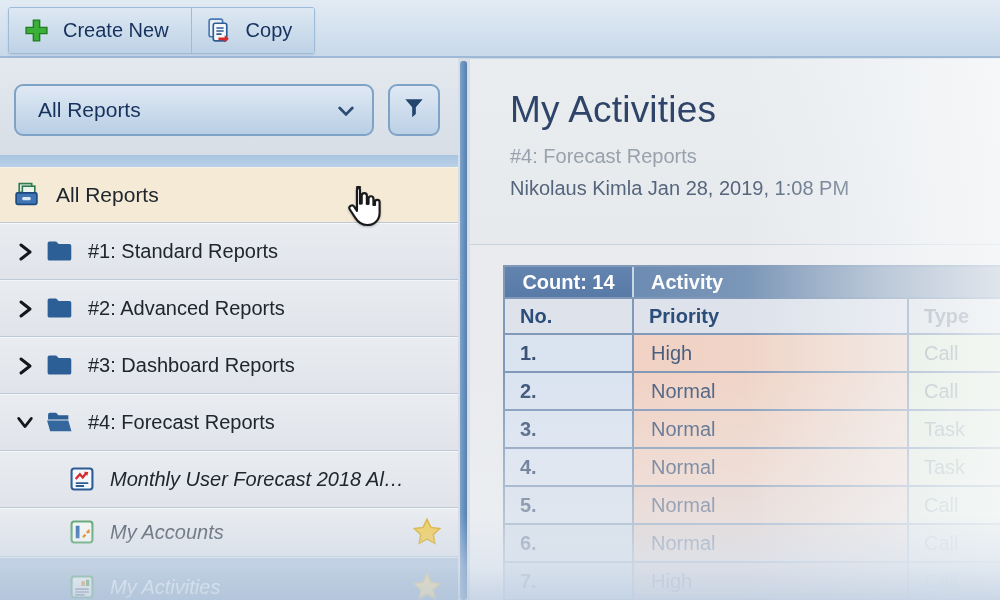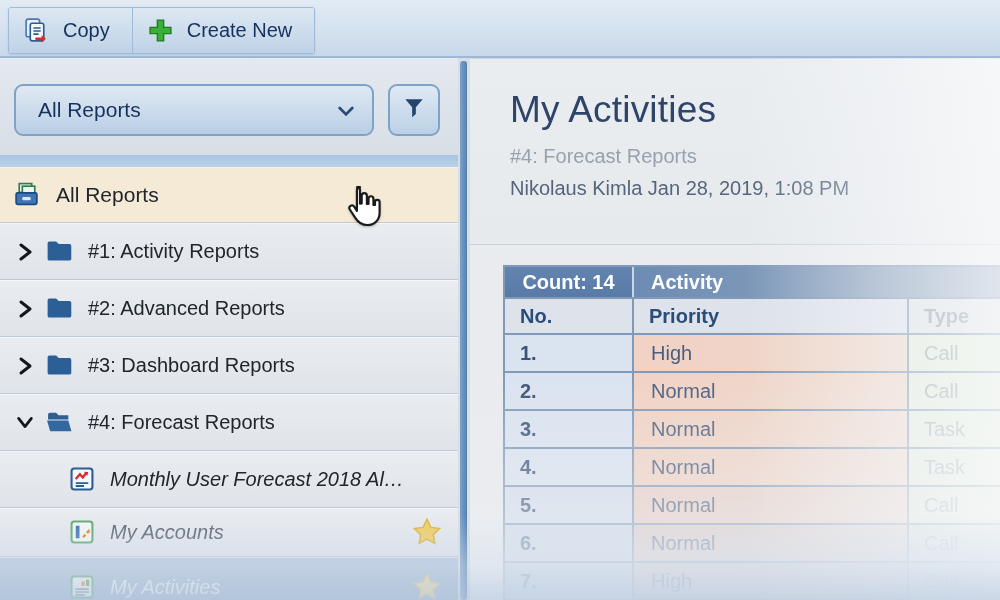--- a/index.html
+++ b/index.html
@@ -109,36 +109,36 @@
 </head>
 <body>
 
 <div class="screen">
 
   <header class="toolbar">
     <div class="btn-group">
       <button class="tb-btn">
         <span class="icon">
           <svg viewBox="0 0 26 26" width="27" height="27">
+              <path d="M10 3 h6 v7 h7 v6 h-7 v7 h-6 v-7 H3 v-6 h7 z" fill="#3bb038" stroke="#1f7e1e" stroke-width="1.4"></path>
+            </svg>
+        </span>
+        <span>Create New</span>
+      </button>
+      <button class="tb-btn">
+        <span class="icon">
+          <svg viewBox="0 0 26 26" width="27" height="27">
             <rect x="3" y="2" width="13" height="17" rx="2" fill="#e8eef6" stroke="#4a7ab0" stroke-width="1.6"></rect>
             <rect x="7" y="6" width="13" height="17" rx="2" fill="#f5f8fc" stroke="#2c5d94" stroke-width="1.6"></rect>
             <path d="M10 10.5 h7 M10 13.5 h7 M10 16.5 h5" stroke="#2c5d94" stroke-width="1.5"></path>
             <path d="M12 21 h8" stroke="#d62b28" stroke-width="2.6"></path>
             <path d="M18 17.5 l4 3.5 -4 3.5 z" fill="#d62b28"></path>
           </svg>
         </span>
         <span>Copy</span>
-      </button>
-      <button class="tb-btn">
-        <span class="icon">
-          <svg viewBox="0 0 26 26" width="27" height="27">
-              <path d="M10 3 h6 v7 h7 v6 h-7 v7 h-6 v-7 H3 v-6 h7 z" fill="#3bb038" stroke="#1f7e1e" stroke-width="1.4"></path>
-            </svg>
-        </span>
-        <span>Create New</span>
       </button>
     </div>
   </header>
 
   <aside class="sidebar">
     <div class="filter-bar">
       <div class="dropdown">
         <span>All Reports</span>
         <span>
           <svg viewBox="0 0 14 9" width="16" height="11">
@@ -174,21 +174,21 @@
         <span class="chev">
           <svg viewBox="0 0 20 22" width="20" height="22">
               <polyline points="6,4 15,11 6,18" fill="none" stroke="#14181d" stroke-width="3" stroke-linecap="round" stroke-linejoin="round"></polyline>
             </svg>
         </span>
         <span class="f-icon">
           <svg viewBox="0 0 25 22" width="27" height="24">
               <path d="M1.5 4 c0-1 .7-1.8 1.7-1.8 h6.2 l2.3 2.3 h10 c1 0 1.7.8 1.7 1.7 v12 c0 1-.8 1.7-1.7 1.7 H3.2 c-1 0-1.7-.8-1.7-1.7 z" fill="#2d5f97"></path>
             </svg>
         </span>
-        <span class="f-label">#1: Activity Reports</span>
+        <span class="f-label">#1: Standard Reports</span>
       </div>
 
       <div class="trow">
         <span class="chev">
           <svg viewBox="0 0 20 22" width="20" height="22">
               <polyline points="6,4 15,11 6,18" fill="none" stroke="#14181d" stroke-width="3" stroke-linecap="round" stroke-linejoin="round"></polyline>
             </svg>
         </span>
         <span class="f-icon">
           <svg viewBox="0 0 25 22" width="27" height="24">

